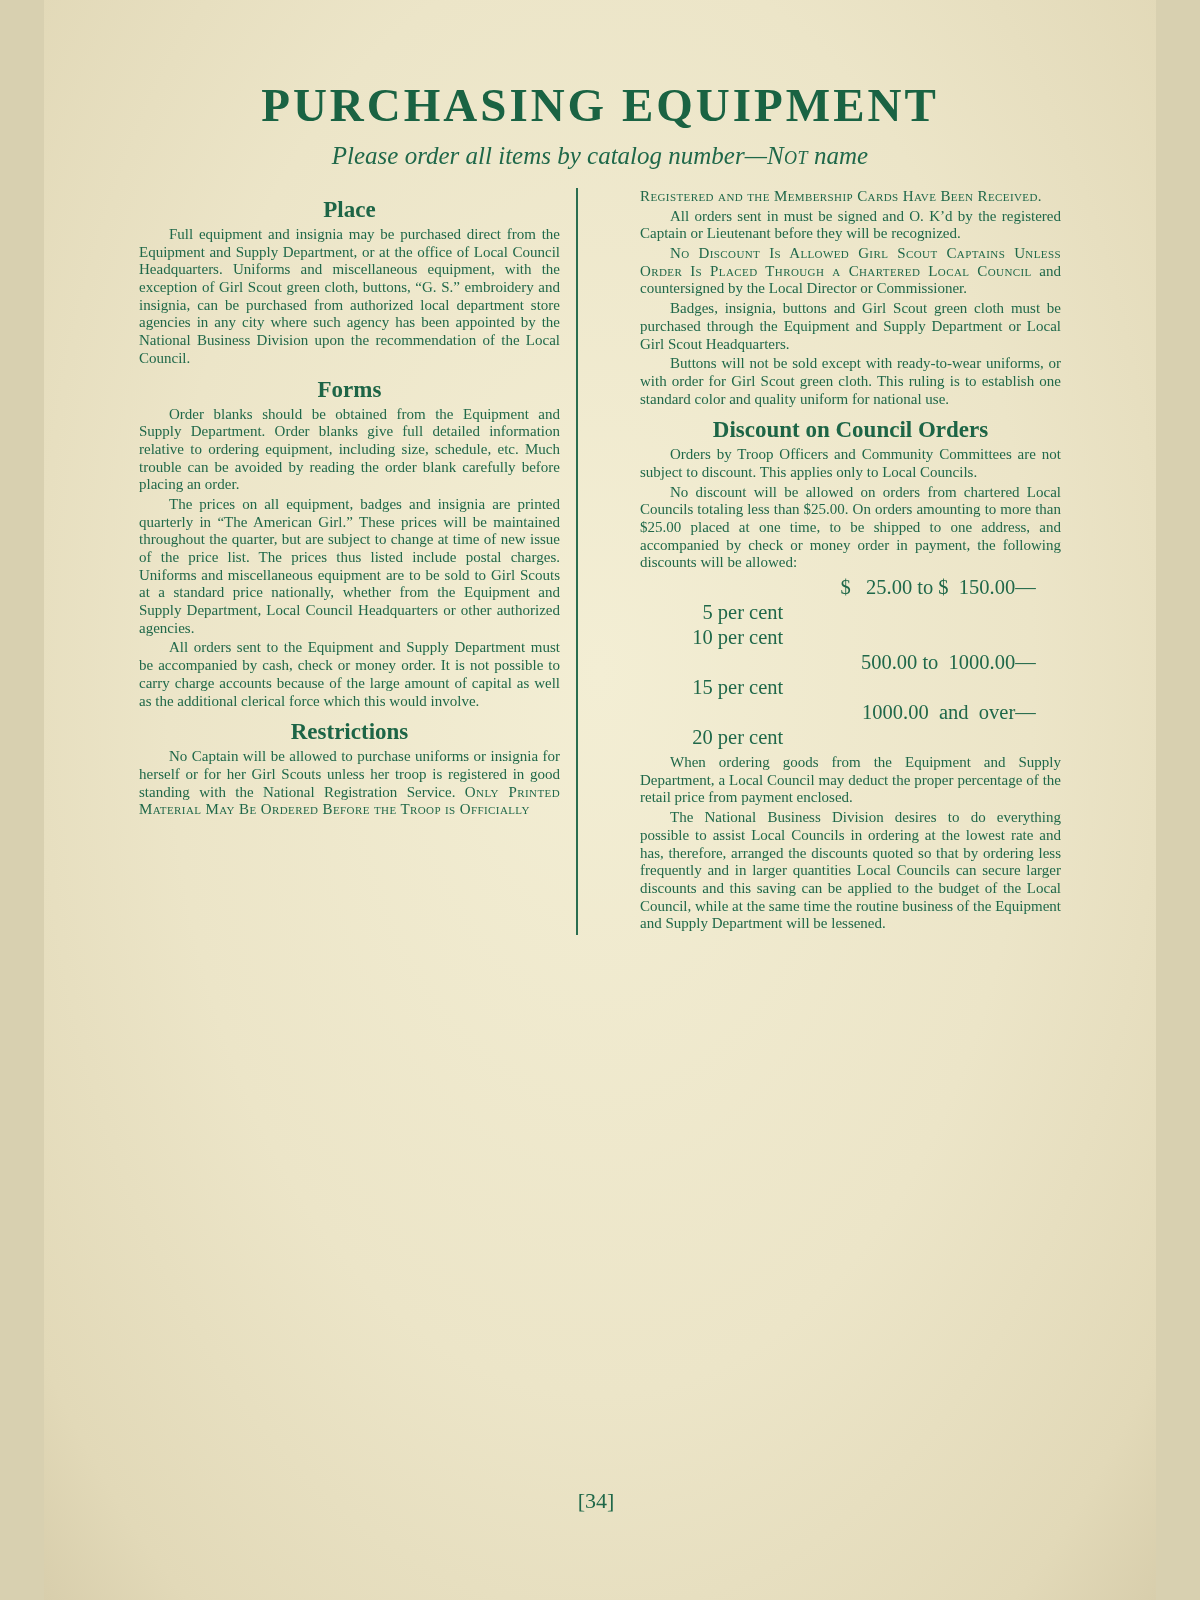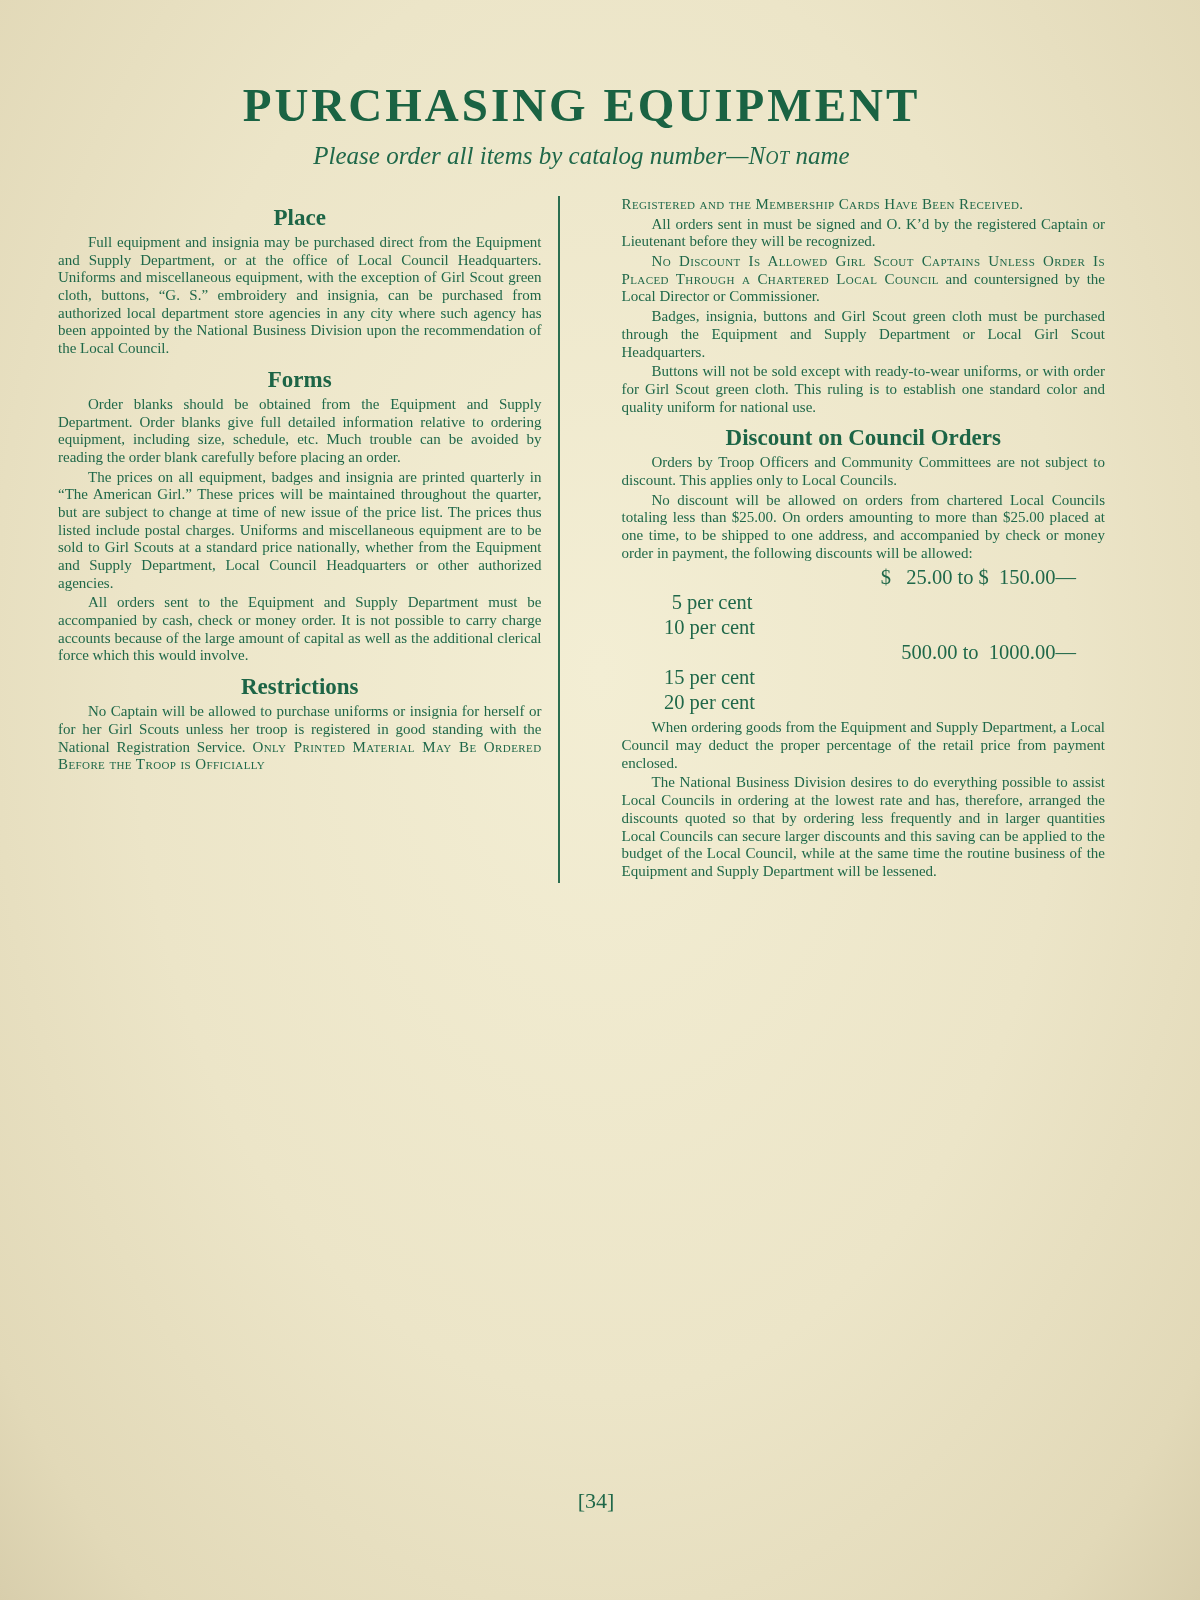--- a/index.html
+++ b/index.html
@@ -1,44 +1,44 @@
 <!DOCTYPE html>
 <html><head>
 <meta charset="utf-8">
 <style>
   html,body{margin:0;padding:0;background:#d8d0b0;}
   .page{
     position:relative;
-    width:1200px;height:1600px;
+    width:1112px;height:1600px;
     margin:0 auto;
     background:radial-gradient(ellipse at 50% 42%, #f3eed4 0%, #ece5c8 55%, #e2d9b8 88%, #d8ceac 100%);
     color:#1f6849;
     font-family:"Liberation Serif","DejaVu Serif",serif;
     overflow:hidden;
     box-sizing:border-box;
-    padding:78px 95px 0 58px;
+    padding:78px 95px 0 95px;
   }
   .title{
     margin:0;
     text-align:center;
     font-size:47px;
     font-weight:bold;
     letter-spacing:3px;
     color:#1a6343;
   }
   .subtitle{
     margin:10px 0 0 0;
     text-align:center;
     font-size:25px;
     font-style:italic;
   }
   .subtitle .sc{font-style:italic;}
   .columns{
     display:flex;
-    margin-top:26px;
+    margin-top:18px;
     align-items:stretch;
     gap:46px;
   }
   .col{
     flex:1;
     min-width:0;
   }
   .col-left{
     padding-right:16px;
     border-right:2px solid #2b6e50;
@@ -72,21 +72,21 @@
     line-height:1.22;
   }
   .d-row{display:flex;flex-direction:column;}
   .d-range{
     flex:1;
     text-align:right;
     white-space:pre;
   }
   .d-rate{
     width:118px;
-    text-align:center;
+    text-align:right;
     white-space:pre;
   }
   .footer{
     position:absolute;
     left:0;right:8px;
     bottom:86px;
     text-align:center;
     font-size:22px;
   }
 </style>
@@ -142,20 +142,21 @@
             <span class="d-rate"> 5 per cent</span>
         </div>
         <div class="d-row">
             <span class="d-rate">10 per cent</span>
         </div>
         <div class="d-row">
           <span class="d-range">500.00 to  1000.00—</span>
             <span class="d-rate">15 per cent</span>
         </div>
         <div class="d-row">
+          <span class="d-range">1000.00  and  over—</span>
             <span class="d-rate">20 per cent</span>
         </div>
       </div>
 
       <p class="body">When ordering goods from the Equipment and Supply Department, a Local Council may deduct the proper percentage of the retail price from payment enclosed.</p>
 
       <p class="body">The National Business Division desires to do everything possible to assist Local Councils in ordering at the lowest rate and has, therefore, arranged the discounts quoted so that by ordering less frequently and in larger quantities Local Councils can secure larger discounts and this saving can be applied to the budget of the Local Council, while at the same time the routine business of the Equipment and Supply Department will be lessened.</p>
 
     </div>
 

